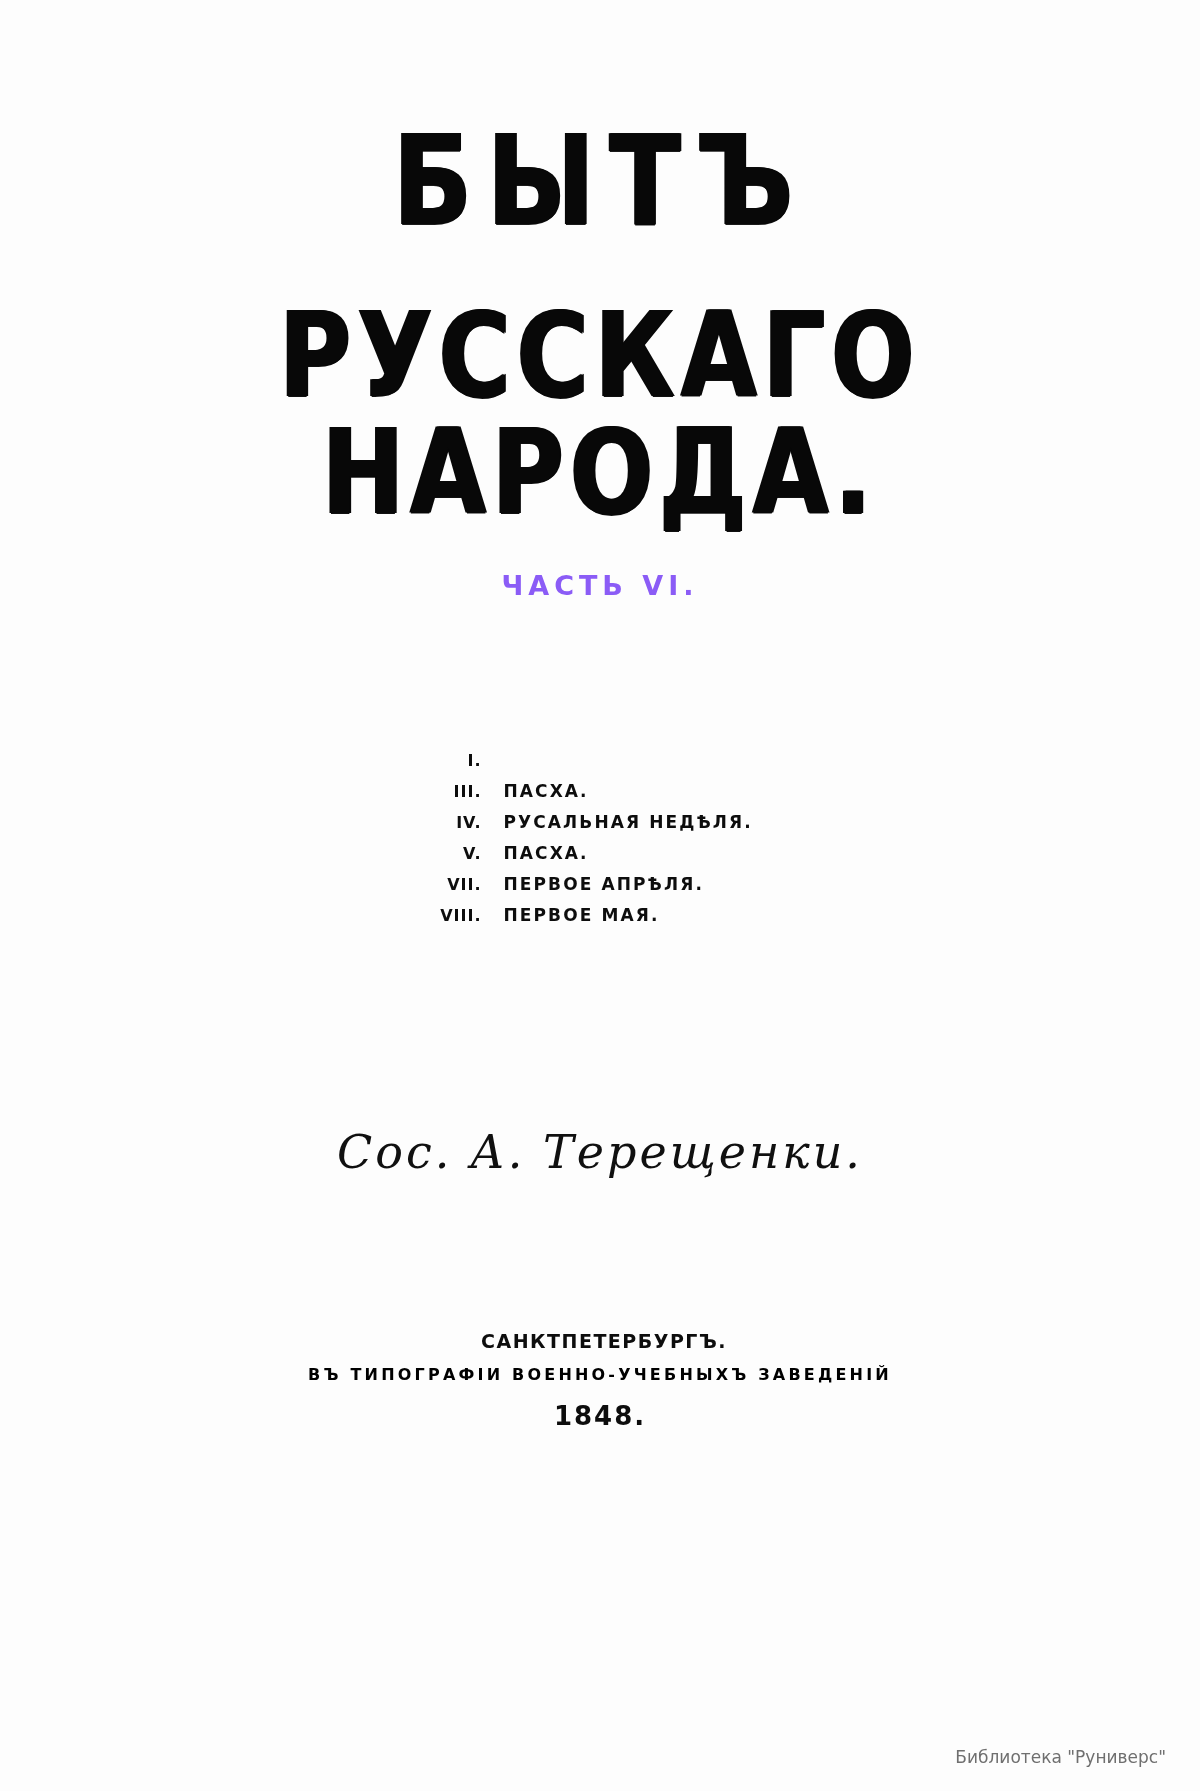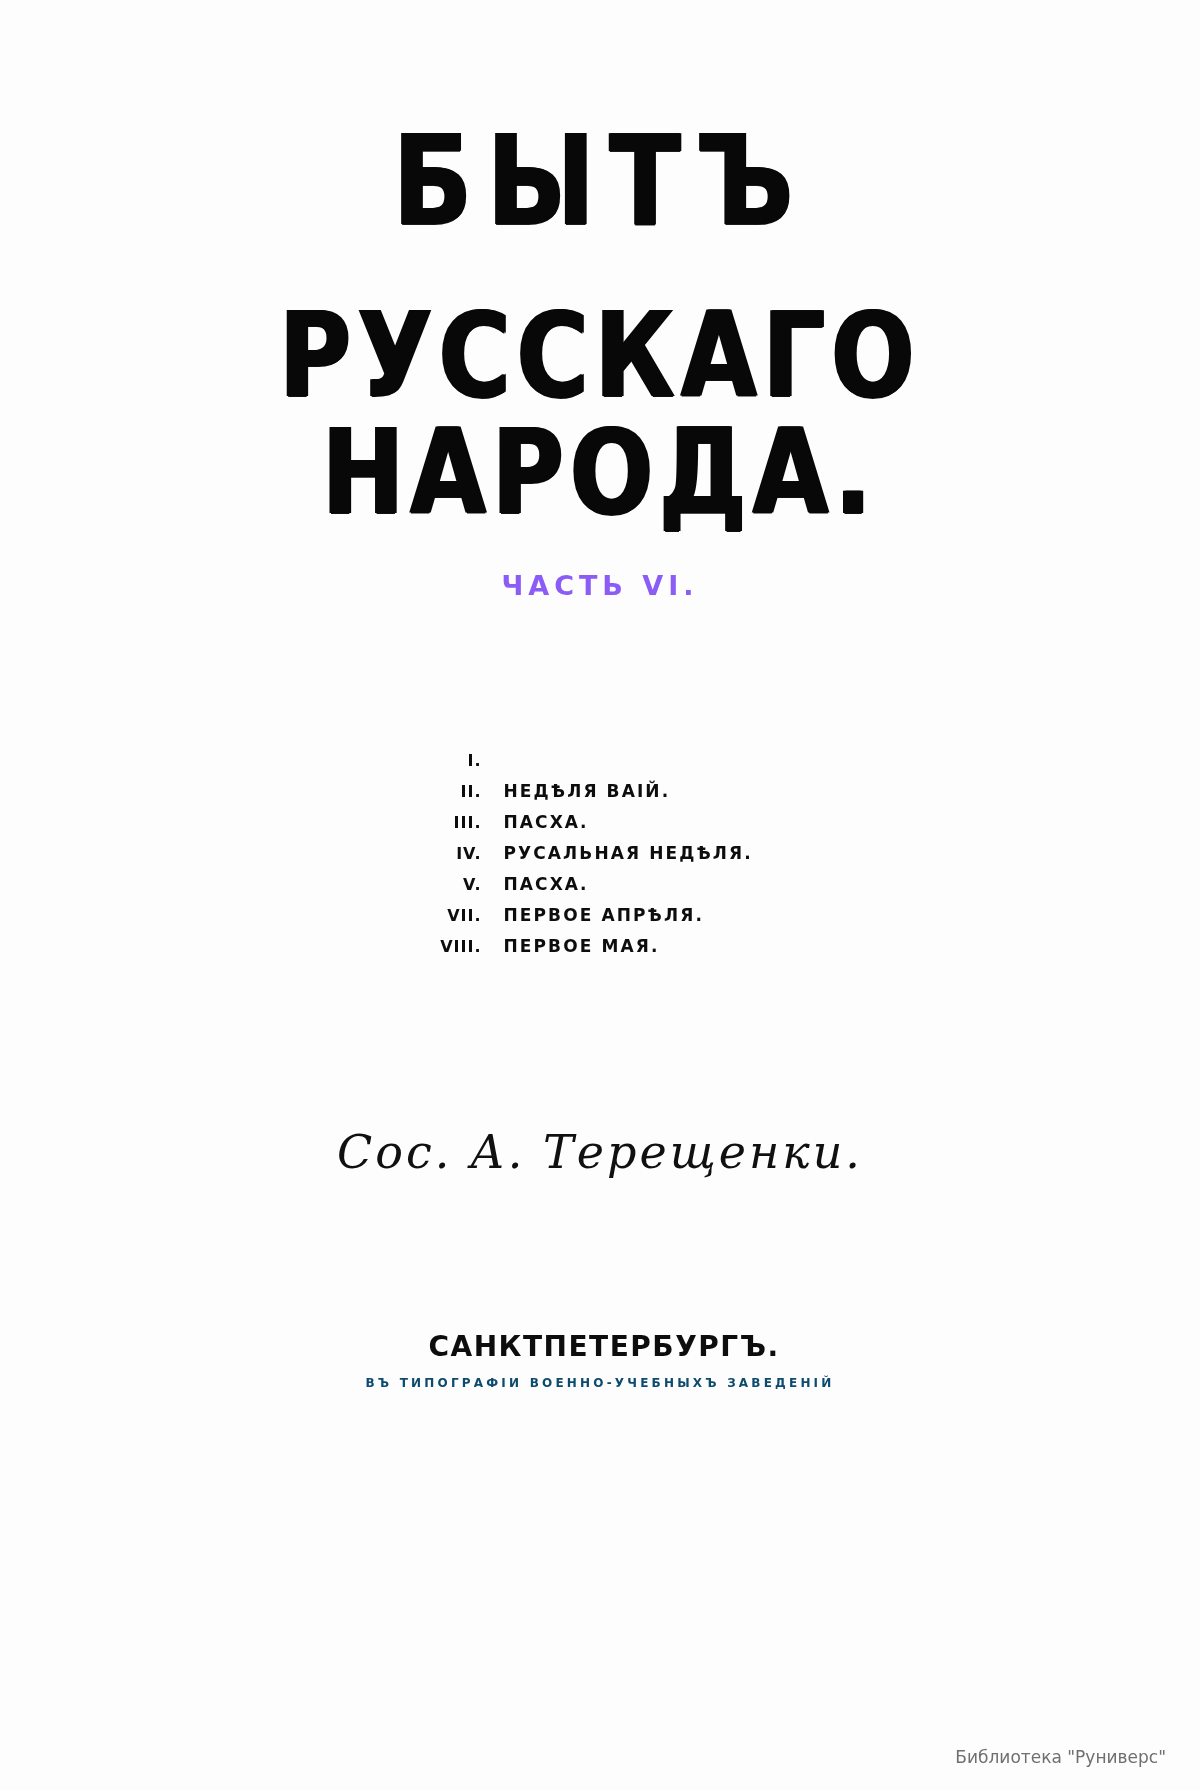--- a/index.html
+++ b/index.html
@@ -122,32 +122,32 @@
   .imprint {
     position: absolute;
     top: 1330px;
     left: 0;
     right: 0;
     text-align: center;
   }
   .imprint-city {
     font-family: "DejaVu Sans", sans-serif;
     font-weight: 700;
-    font-size: 28px;
+    font-size: 19px;
     letter-spacing: 1.5px;
     color: #0d0d0d;
     padding-left: 8px;
   }
   .imprint-press {
     margin-top: 13px;
     font-family: "DejaVu Sans", sans-serif;
     font-weight: 700;
-    font-size: 12px;
+    font-size: 16px;
     letter-spacing: 3.2px;
-    color: #0c4a6e;
+    color: #000000;
   }
   .imprint-year {
     margin-top: 17px;
     font-family: "DejaVu Sans", sans-serif;
     font-weight: 700;
     font-size: 26px;
     letter-spacing: 2px;
     color: #0d0d0d;
   }
 
@@ -173,24 +173,20 @@
 
   <div class="part-line">ЧАСТЬ VI.</div>
 
   <div class="contents">
     <div class="contents-inner">
 
       <div class="toc-row">
         <span class="toc-num">I.</span>
       </div>
 
-      <div class="toc-row">
-        <span class="toc-num">II.</span>
-        <span class="toc-label">НЕДѢЛЯ ВАIЙ.</span>
-      </div>
 
       <div class="toc-row">
         <span class="toc-num">III.</span>
         <span class="toc-label">ПАСХА.</span>
       </div>
 
       <div class="toc-row">
         <span class="toc-num">IV.</span>
         <span class="toc-label">РУСАЛЬНАЯ НЕДѢЛЯ.</span>
       </div>
@@ -212,17 +208,18 @@
       </div>
 
     </div>
   </div>
 
   <div class="author">Сос. А. Терещенки.</div>
 
   <div class="imprint">
     <div class="imprint-city">САНКТПЕТЕРБУРГЪ.</div>
     <div class="imprint-press">ВЪ ТИПОГРАФІИ ВОЕННО-УЧЕБНЫХЪ ЗАВЕДЕНІЙ</div>
+    <div class="imprint-year">1848.</div>
   </div>
 
   <div class="watermark">Библиотека "Руниверс"</div>
 
 </div>
 
 </body></html>

